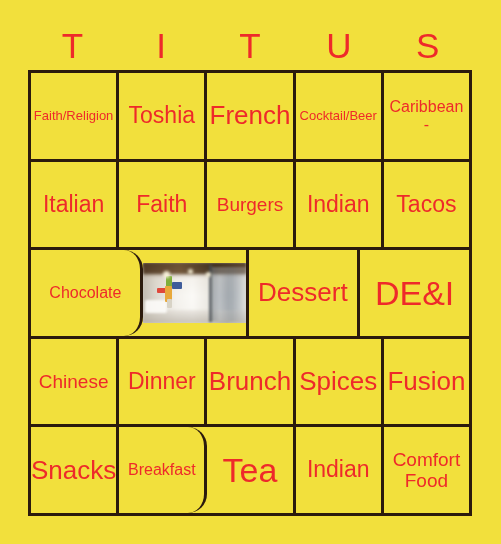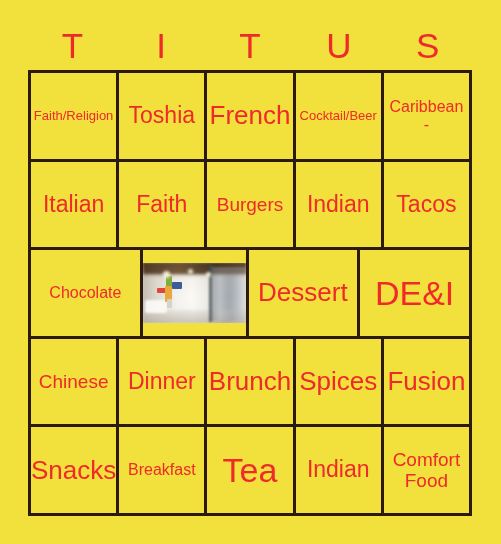--- a/index.html
+++ b/index.html
@@ -81,21 +81,21 @@
     overflow: hidden;
     line-height: 1.12;
     font-family: "Liberation Sans", sans-serif;
   }
   .bingo-cell:last-child {
     border-right: none;
   }
 
   
   .fs-xs   { font-size: 13px; }
-  .fs-sm   { font-size: 16px; }
+  .fs-sm   { font-size: 16px; border-radius: 19px; }
   .fs-md   { font-size: 19px; }
   .fs-lg   { font-size: 26px; }
   .fs-xl   { font-size: 23px; }
   .fs-xxl  { font-size: 34px; }
 
   
   .bingo-cell.image-cell {
     padding: 0;
     align-items: center;
     justify-content: center;

